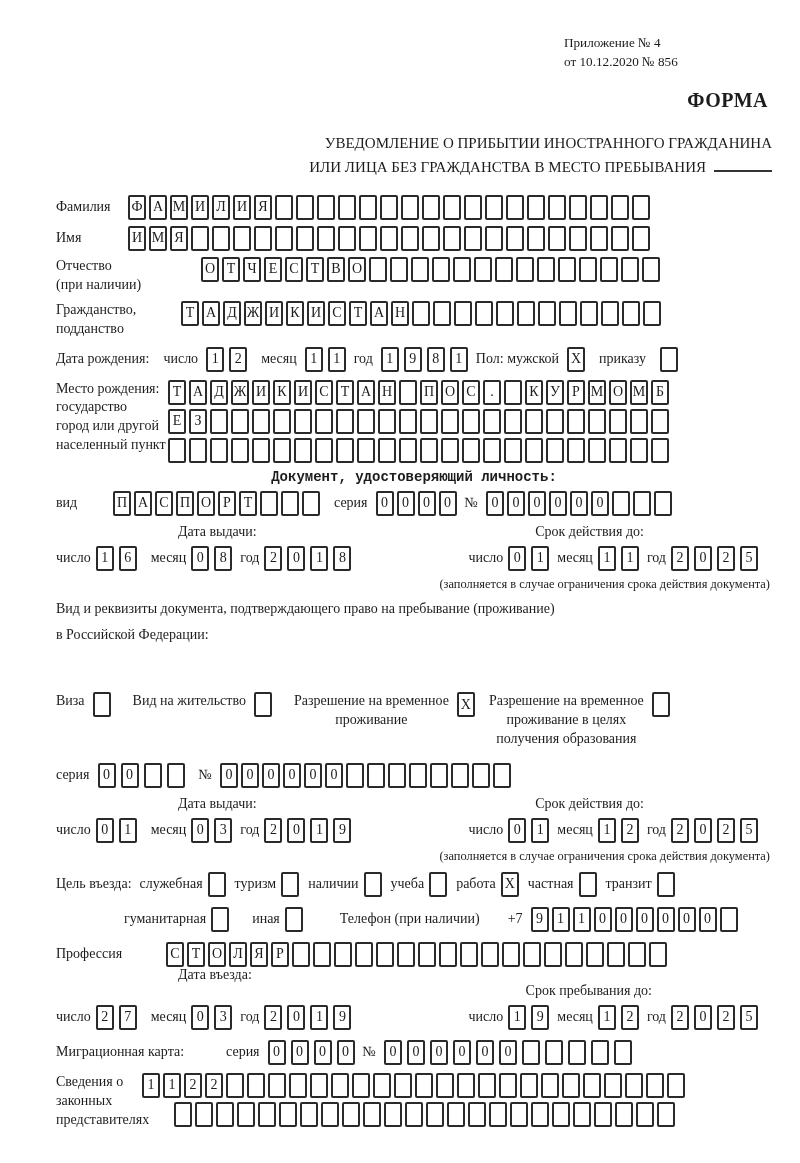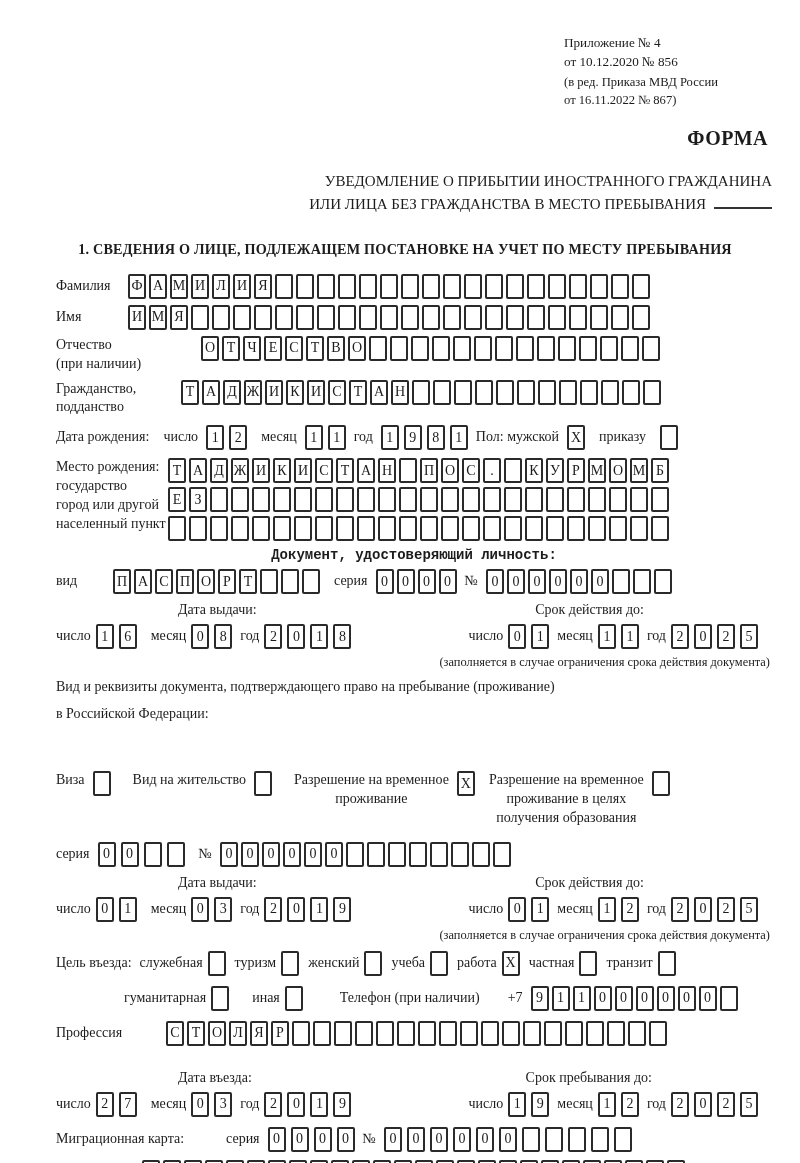--- a/index.html
+++ b/index.html
@@ -33,21 +33,21 @@
     display:inline-flex; align-items:center; justify-content:center;
     font-size:14px; background:#fff;
   }
   .stack { display:flex; flex-direction:column; gap:4px; }
   .note { font-size:12.4px; }
   .center-b { text-align:center; font-weight:bold; font-size:14px;font-family:Liberation Mono, monospace; }
   .gap8 { width:8px; flex:none; } .gap14 { width:14px; flex:none; }
 
   
   .w72 { width:72px; } .w145 { width:145px; } .w125 { width:125px; } .w112 { width:112px; } .w57 { width:57px; }
-  .mt6{margin-top:6px;} .mt8{margin-top:8px;} .mt10{margin-top:10px;} .mt12{margin-top:24px;}
+  .mt6{margin-top:6px;} .mt8{margin-top:8px;} .mt10{margin-top:10px;} .mt12{margin-top:0;flex-direction:column;}
   .mt14{margin-top:14px;} .mt16{margin-top:16px;}
 
   .dates { display:flex; justify-content:space-between; padding-right:14px; }
   .dgroup { display:flex; align-items:center; }
   .dgroup .lbl { margin-right:5px; }
   .dhead { display:flex; font-size:14px; }
   .foot-r { text-align:right; padding-right:2px; }
 
   .opt { display:flex; align-items:flex-start;margin-top:39px; }
   .opt .lbl { text-align:center; }
@@ -57,33 +57,28 @@
   .purpose-item .lbl { margin-right:5px; }
 </style>
 </head>
 <body>
 
 <div class="page">
 
   <div class="hdr">
     <div>Приложение № 4</div>
     <div>от 10.12.2020 № 856</div>
-    <div class="rev">
-      <div>(в ред. Приказа МВД России</div>
-      <div>от 16.11.2022 № 867)</div>
-    </div>
   </div>
   <div class="forma">ФОРМА</div>
 
   <div class="title">
     <div>УВЕДОМЛЕНИЕ О ПРИБЫТИИ ИНОСТРАННОГО ГРАЖДАНИНА</div>
     <div><span>ИЛИ ЛИЦА БЕЗ ГРАЖДАНСТВА В МЕСТО ПРЕБЫВАНИЯ</span><span class="uline"></span></div>
   </div>
 
-  <div class="sec-heading">1. СВЕДЕНИЯ О ЛИЦЕ, ПОДЛЕЖАЩЕМ ПОСТАНОВКЕ НА УЧЕТ ПО МЕСТУ ПРЕБЫВАНИЯ</div>
 
   <div class="row mt16">
     <span class="lbl w72">Фамилия</span>
     <span class="cells">
         <span class="cell">Ф</span>
         <span class="cell">А</span>
         <span class="cell">М</span>
         <span class="cell">И</span>
         <span class="cell">Л</span>
         <span class="cell">И</span>
@@ -553,21 +548,21 @@
           <span class="cell"></span>
         </span>
     </span>
     <span class="purpose-item">
       <span class="lbl">туризм</span>
       <span class="cells">
           <span class="cell"></span>
         </span>
     </span>
     <span class="purpose-item">
-      <span class="lbl">женский</span>
+      <span class="lbl">наличии</span>
       <span class="cells">
           <span class="cell"></span>
         </span>
     </span>
     <span class="purpose-item">
       <span class="lbl">учеба</span>
       <span class="cells">
           <span class="cell"></span>
         </span>
     </span>

